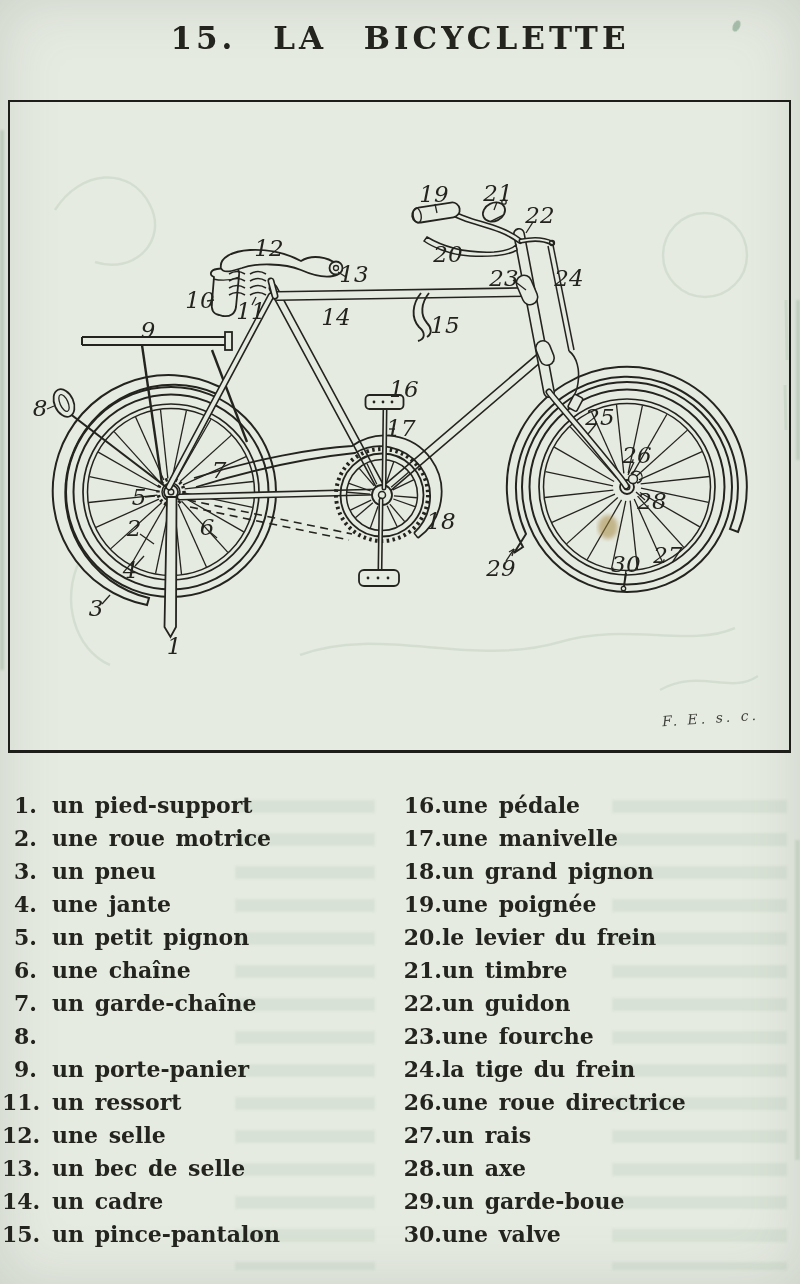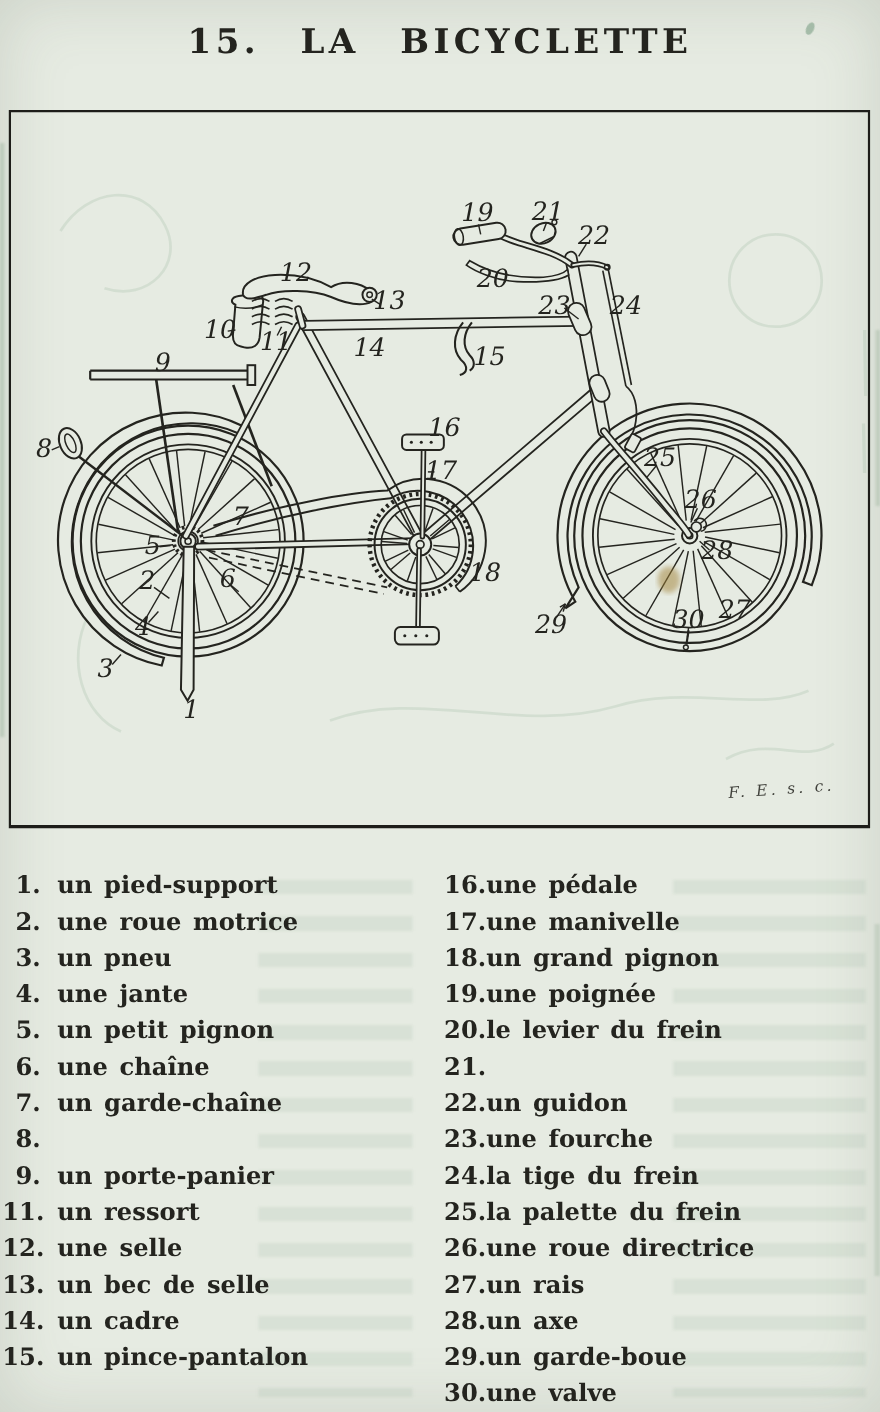--- a/index.html
+++ b/index.html
@@ -397,36 +397,33 @@
       <div class="vocab-row">
         <span class="vnum">19.</span>
         <span class="vterm">une poignée</span>
       </div>
       <div class="vocab-row">
         <span class="vnum">20.</span>
         <span class="vterm">le levier du frein</span>
       </div>
       <div class="vocab-row">
         <span class="vnum">21.</span>
+        <span class="vterm">un timbre</span>
       </div>
       <div class="vocab-row">
         <span class="vnum">22.</span>
         <span class="vterm">un guidon</span>
       </div>
       <div class="vocab-row">
         <span class="vnum">23.</span>
         <span class="vterm">une fourche</span>
       </div>
       <div class="vocab-row">
         <span class="vnum">24.</span>
         <span class="vterm">la tige du frein</span>
-      </div>
-      <div class="vocab-row">
-        <span class="vnum">25.</span>
-        <span class="vterm">la palette du frein</span>
       </div>
       <div class="vocab-row">
         <span class="vnum">26.</span>
         <span class="vterm">une roue directrice</span>
       </div>
       <div class="vocab-row">
         <span class="vnum">27.</span>
         <span class="vterm">un rais</span>
       </div>
       <div class="vocab-row">

